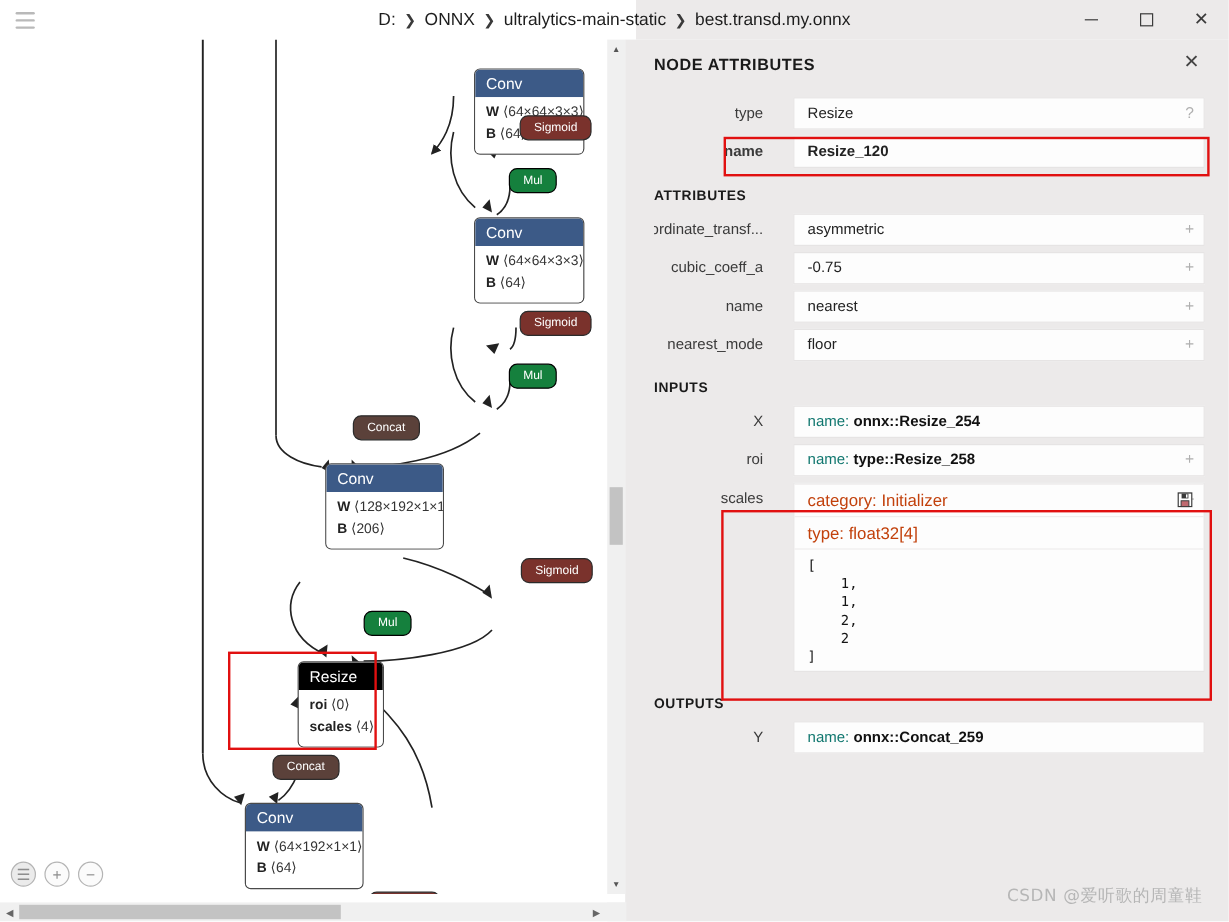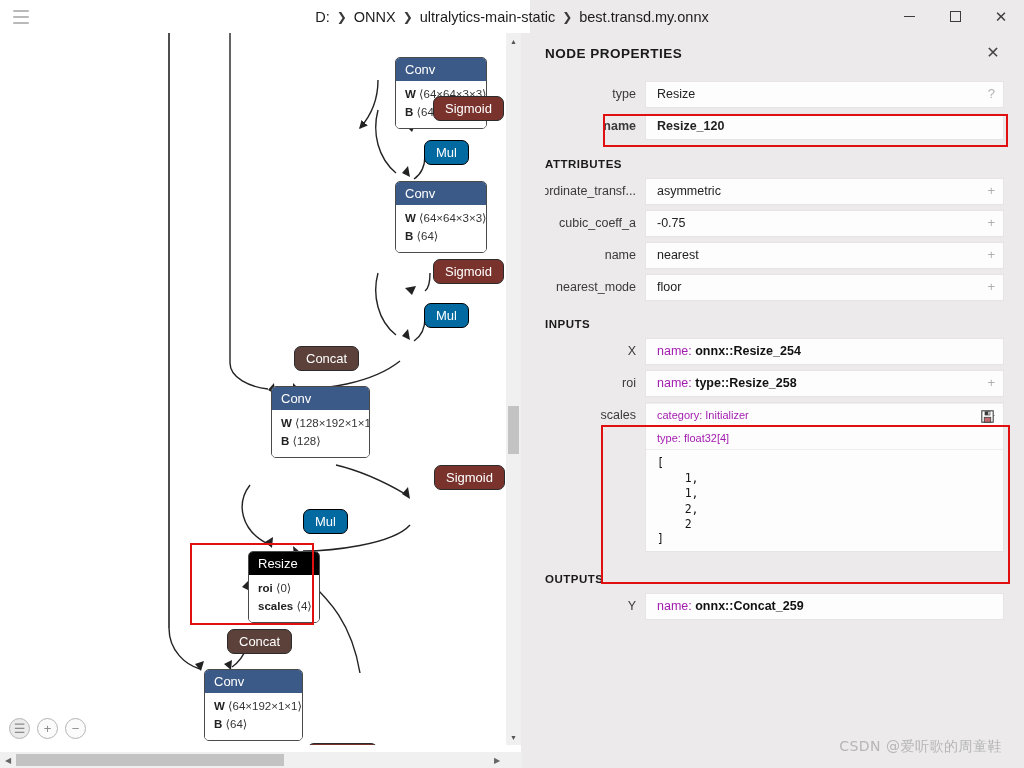--- a/index.html
+++ b/index.html
@@ -66,26 +66,26 @@
   }
   .hdr-conv { background:#3c5a87; }
   .hdr-resize { background:#000000; }
   .node-body { padding:5px 9px 6px 9px; background:#fff; }
   .node-row { font-size:11.5px; color:#222; line-height:1.55; white-space:nowrap; }
   .node-row b { font-weight:700; }
   .node-row .dim { color:#333; }
 
   .pill {
     border-radius:7px; border:1px solid #2b2b2b;
-    color:#fff; font-size:13px; padding:4px 11px; text-align:center;
+    color:#fff; font-size:10px; padding:4px 11px; text-align:center;
     white-space:nowrap;
   }
   .pill-sigmoid { background:#7a322c; }
   .pill-concat  { background:#5b413a; }
-  .pill-mul     { background:#0369a1; border-color:#000; }
+  .pill-mul     { background:#15803d; border-color:#000; }
 
   .redbox {
     position:absolute; border:2px solid #e11010; background:transparent;
     pointer-events:none;
   }
 
   
   #graph-toolbar {
     position:absolute; left:0; bottom:0; width:516px; height:34px;
     background:transparent; display:flex; align-items:center; gap:7px; padding-left:9px;
@@ -150,43 +150,43 @@
     display:flex; align-items:center; justify-content:center;
     color:#444; font-size:16px; cursor:pointer;
   }
 
   .section-title {
     font-size:11.5px; font-weight:700; color:#1a1a1a;
     letter-spacing:0.5px; padding:12px 0 8px 24px;
   }
 
   .prow {
-    display:flex; align-items:stretch; margin:0 20px 5px 24px;
+    display:flex; align-items:stretch; margin:0 20px 5px 24px;gap:16px;
   }
   .plabel {
     width:100px; flex:0 0 100px; text-align:right; padding-right:9px;
     font-size:12.5px; color:#3a3a3a; display:flex; align-items:flex-start;
     justify-content:flex-end; padding-top:6px; white-space:nowrap; overflow:hidden;
   }
   .pfield {
     flex:1; background:#fdfdfd; border:1px solid #e6e4e4;
     position:relative; min-height:25px;
   }
   .pfield .pval {
     padding:5px 24px 5px 11px; font-size:12.5px; color:#222; line-height:1.2;
     white-space:nowrap; overflow:hidden;
   }
-  .pfield .pval .k { color:#a21caf; }
+  .pfield .pval .k { color:#0f766e; }
   .pfield .pval .v { font-weight:700; color:#111; }
   .expander {
     position:absolute; right:8px; top:4px; color:#b0b0b0; font-size:13px; cursor:pointer;
   }
   .subline {
     border-top:1px solid #efeded; padding:5px 24px 5px 11px;
-    font-size:11px; color:#a21caf;
+    font-size:14px; color:#c2410c;
   }
   .arrbox {
     border-top:1px solid #efeded; position:relative;
     padding:6px 30px 4px 11px;
     font-family:"DejaVu Sans Mono", monospace; font-size:11.5px; color:#151515;
     white-space:pre; line-height:1.32;
   }
   .save-ico {
     position:absolute; right:9px; top:7px; width:13px; height:13px; cursor:pointer;
   }
@@ -349,21 +349,21 @@
 
     <div class="gnode" style="left:261px; top:313px;">
       <div class="pill pill-concat">Concat</div>
     </div>
 
     <div class="gnode" style="left:238px; top:353px; width:99px;">
       <div class="node-box">
         <div class="node-hdr hdr-conv">Conv</div>
         <div class="node-body">
           <div class="node-row"><b>W</b> <span class="dim">⟨128×192×1×1⟩</span></div>
-          <div class="node-row"><b>B</b> <span class="dim">⟨128⟩</span></div>
+          <div class="node-row"><b>B</b> <span class="dim">⟨206⟩</span></div>
         </div>
       </div>
     </div>
 
     <div class="gnode" style="left:401px; top:432px;">
       <div class="pill pill-sigmoid">Sigmoid</div>
     </div>
 
     <div class="gnode" style="left:270px; top:476px;">
       <div class="pill pill-mul">Mul</div>
@@ -420,21 +420,21 @@
 
   <div id="hscroll">
     <div class="arw lf">◀</div>
     <div id="hthumb"></div>
     <div class="arw rt">▶</div>
   </div>
 
   <div id="panel">
 
     <div id="panel-header">
-      <div id="panel-title">NODE PROPERTIES</div>
+      <div id="panel-title">NODE ATTRIBUTES</div>
       <div id="panel-close">✕</div>
     </div>
 
     <div class="prow" style="margin-top:8px;">
       <div class="plabel">type</div>
       <div class="pfield">
         <div class="pval">Resize</div>
         <div class="expander">?</div>
       </div>
     </div>

